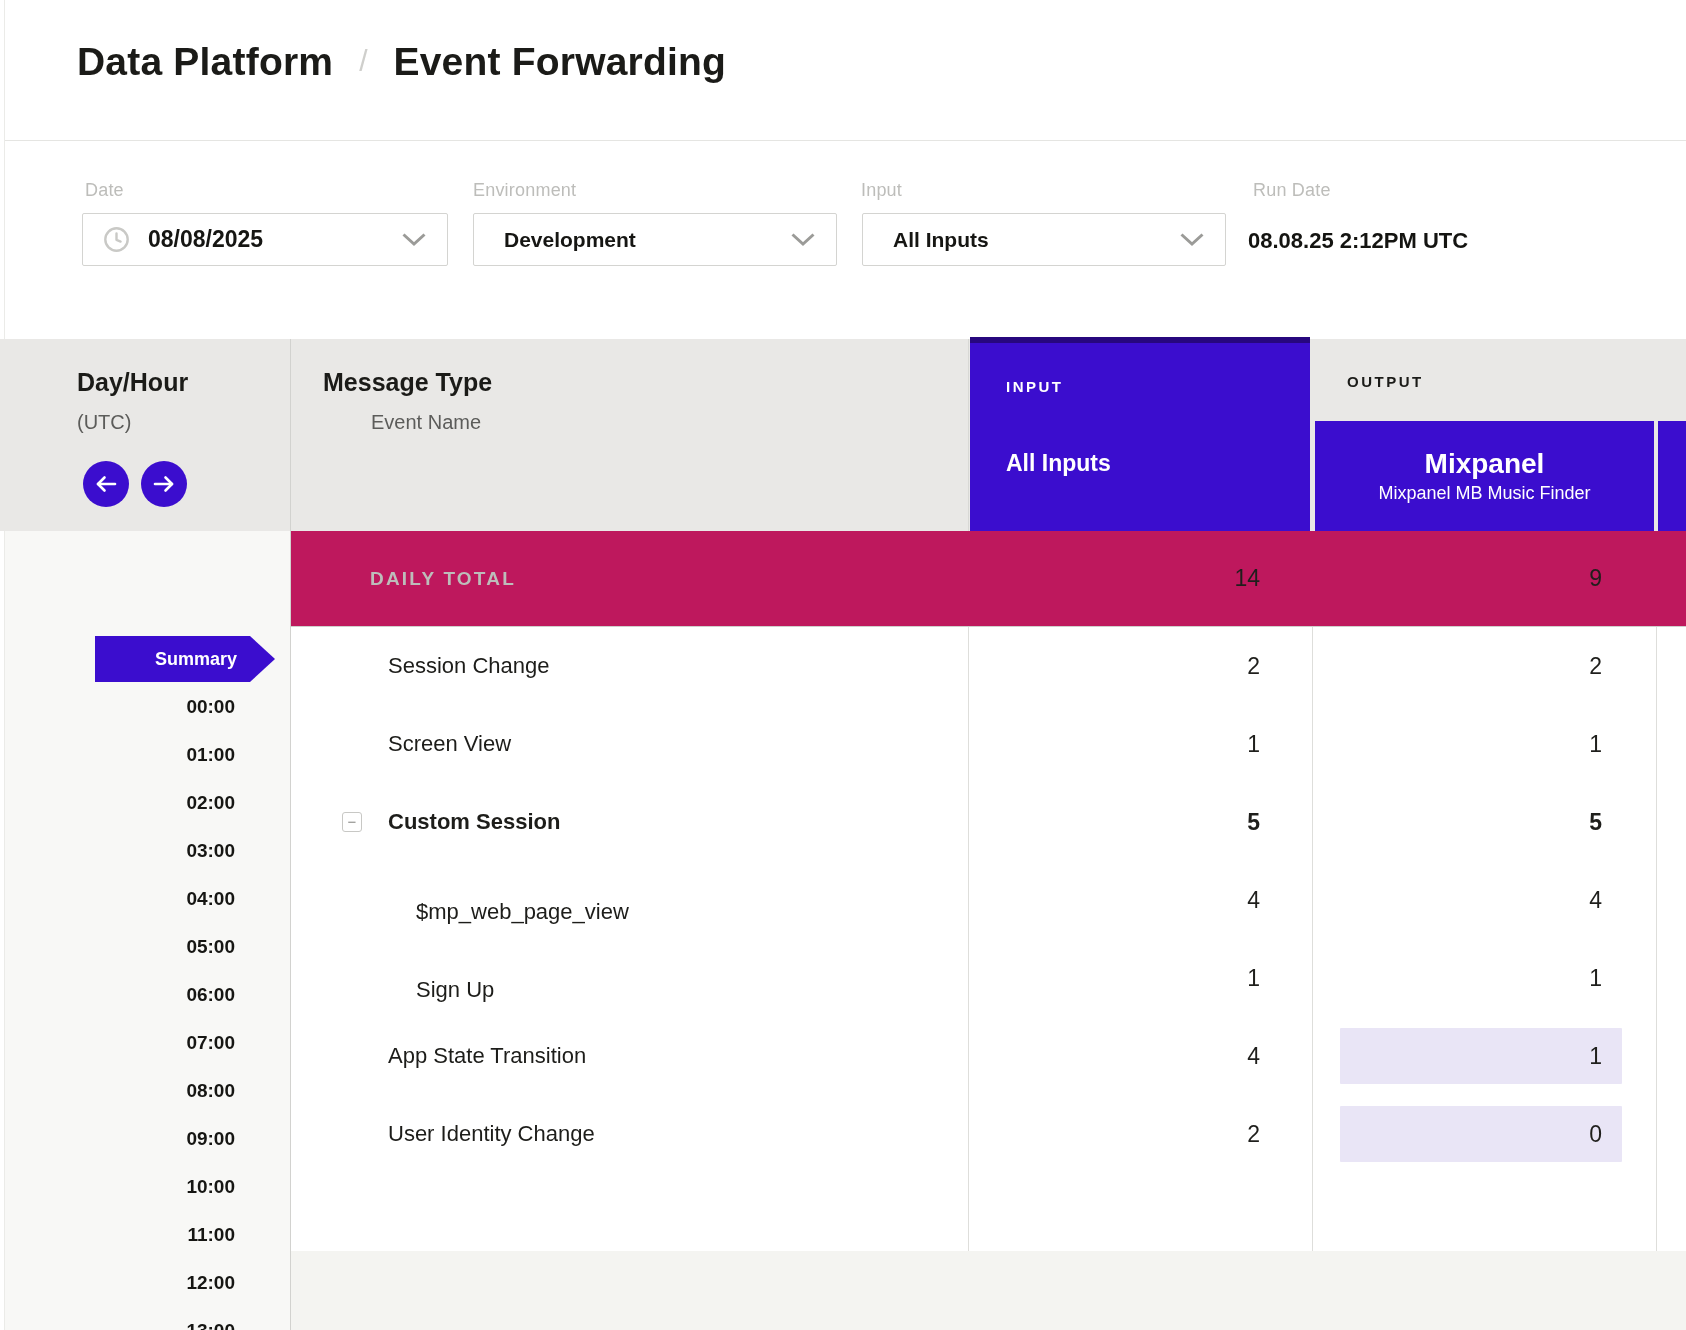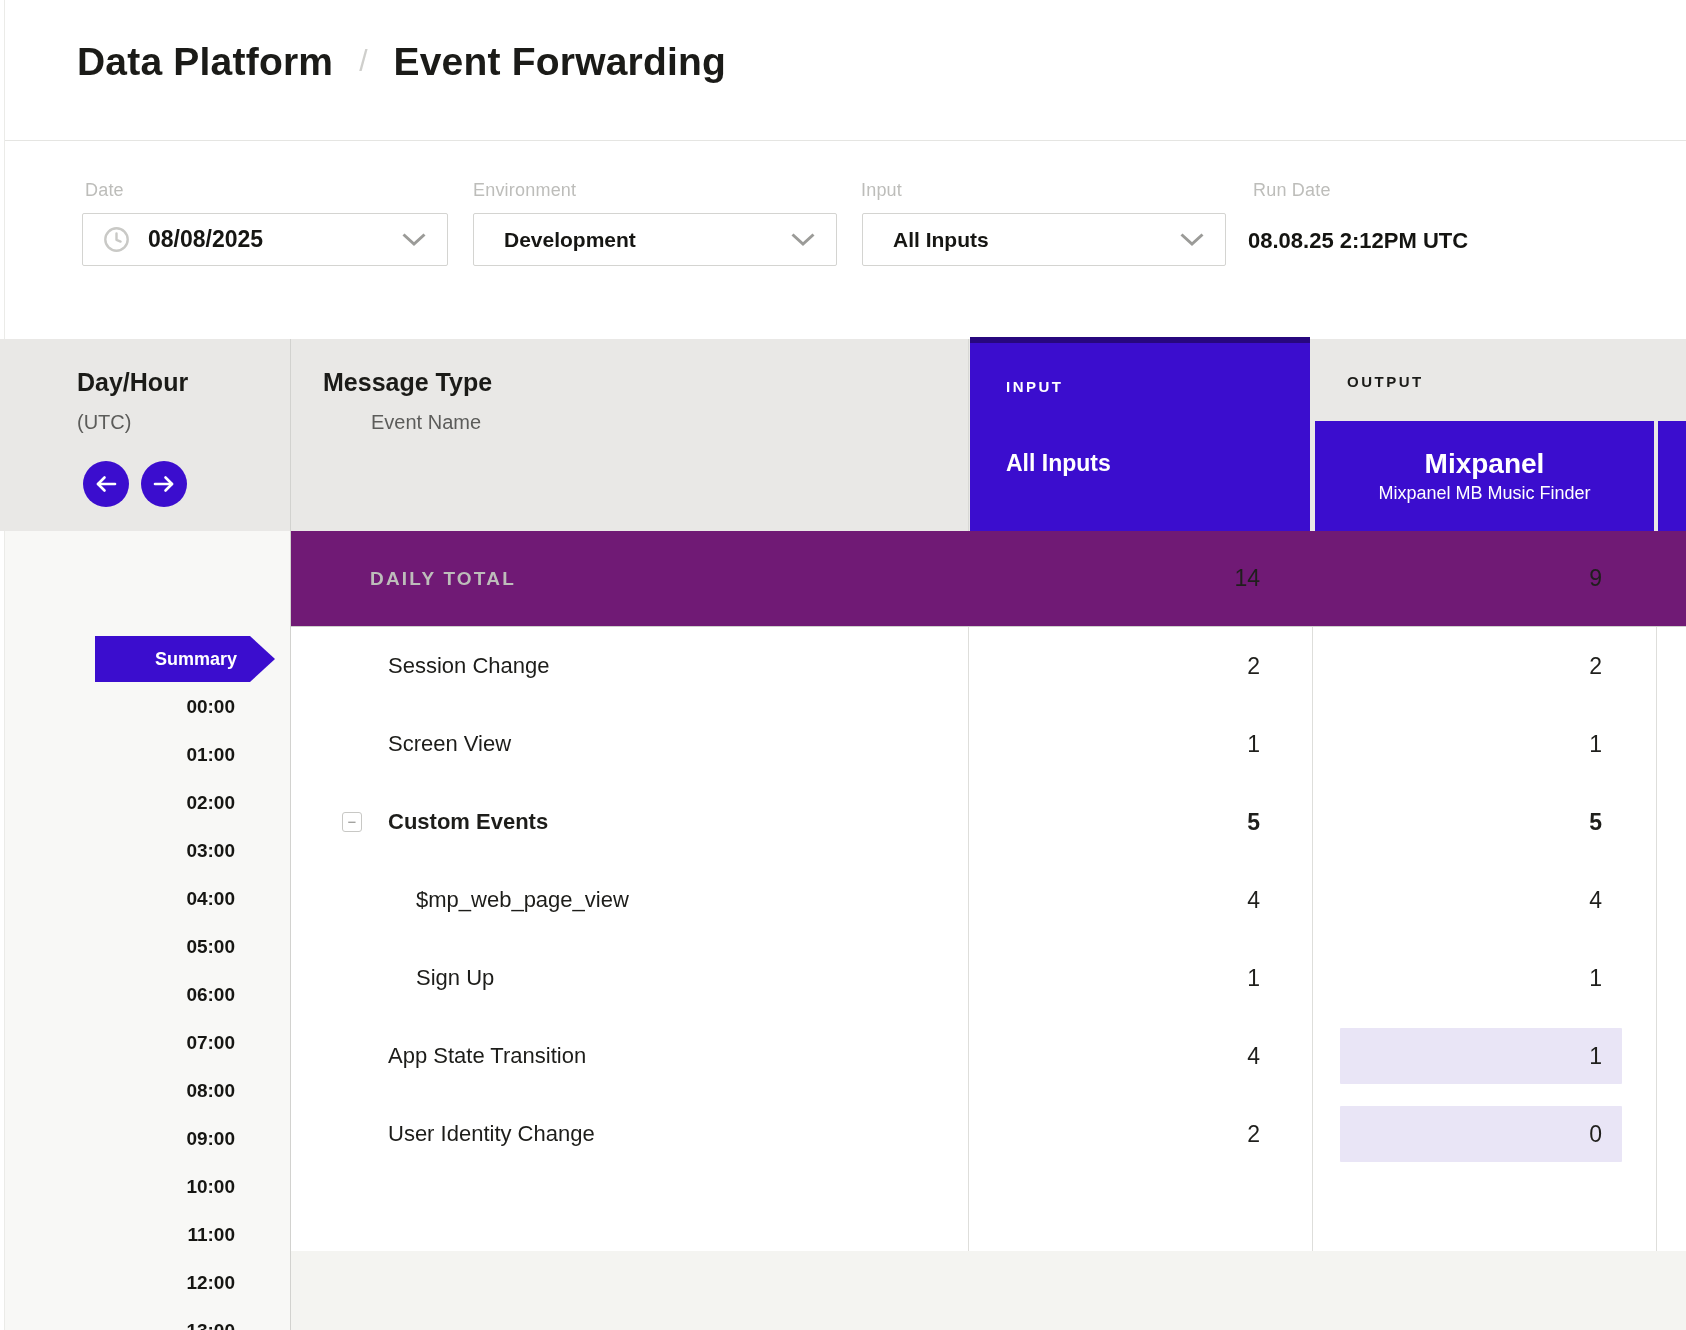--- a/index.html
+++ b/index.html
@@ -55,29 +55,29 @@
   .output-col-title{font-size:28px;font-weight:700;color:#ffffff;line-height:1;}
   .output-col-sub{font-size:18px;color:#ffffff;line-height:1;}
   .output-block-next{left:1658px;top:421px;width:28px;height:110px;background:#3b0dce;}
 
   
   .body-divider-v{top:531px;height:799px;width:1px;background:#dededb;}
   .sidebar{left:5px;top:531px;width:285px;height:799px;background:#f8f8f6;}
   .sidebar-div{left:290px;top:339px;width:1px;height:991px;background:#d2d2cf;}
   .bottom-band{left:291px;top:1251px;width:1395px;height:79px;background:#f4f4f1;}
 
-  .daily-row{left:291px;top:531px;width:1395px;height:95px;background:#701a75;}
+  .daily-row{left:291px;top:531px;width:1395px;height:95px;background:#be185d;}
   .daily-label{position:absolute;left:79px;top:50%;transform:translateY(-50%);
     font-size:19px;font-weight:600;color:#bdbdba;letter-spacing:2.2px;}
   .total-divider{left:290px;top:626px;width:1396px;height:1px;background:#cfcfcc;}
 
   .row{left:0;width:1686px;height:78px;}
   .row .label{position:absolute;left:388px;top:50%;transform:translateY(-50%);
     font-size:22px;color:#1d1d1a;white-space:nowrap;}
-  .row.indent .label{left:416px;}
+  .row.indent .label{left:416px;margin-top:12px;}
   .row.bold .label{font-weight:700;}
   .num{position:absolute;top:50%;transform:translateY(-50%);box-sizing:border-box;
     text-align:right;font-size:23px;color:#1f1f1c;}
   .num.in{left:970px;width:340px;padding-right:50px;}
   .num.out{left:1315px;width:339px;padding-right:52px;}
   .row.bold .num{font-weight:700;}
   .out-hl{position:absolute;left:1340px;top:11px;width:282px;height:56px;background:#e9e5f6;border-radius:1px;}
   .collapse-box{
     position:absolute;left:342px;top:50%;transform:translateY(-50%);
     width:20px;height:20px;box-sizing:border-box;border:1px solid #c8c8c5;border-radius:3px;
@@ -192,21 +192,21 @@
 </div>
 
 <div class="abs row" style="top:705px">
   <span class="label">Screen View</span>
   <span class="num in">1</span>
   <span class="num out">1</span>
 </div>
 
 <div class="abs row bold" style="top:783px">
   <span class="collapse-box"></span>
-  <span class="label">Custom Events</span>
+  <span class="label">Custom Session</span>
   <span class="num in">5</span>
   <span class="num out">5</span>
 </div>
 
 <div class="abs row indent" style="top:861px">
   <span class="label">$mp_web_page_view</span>
   <span class="num in">4</span>
   <span class="num out">4</span>
 </div>
 

